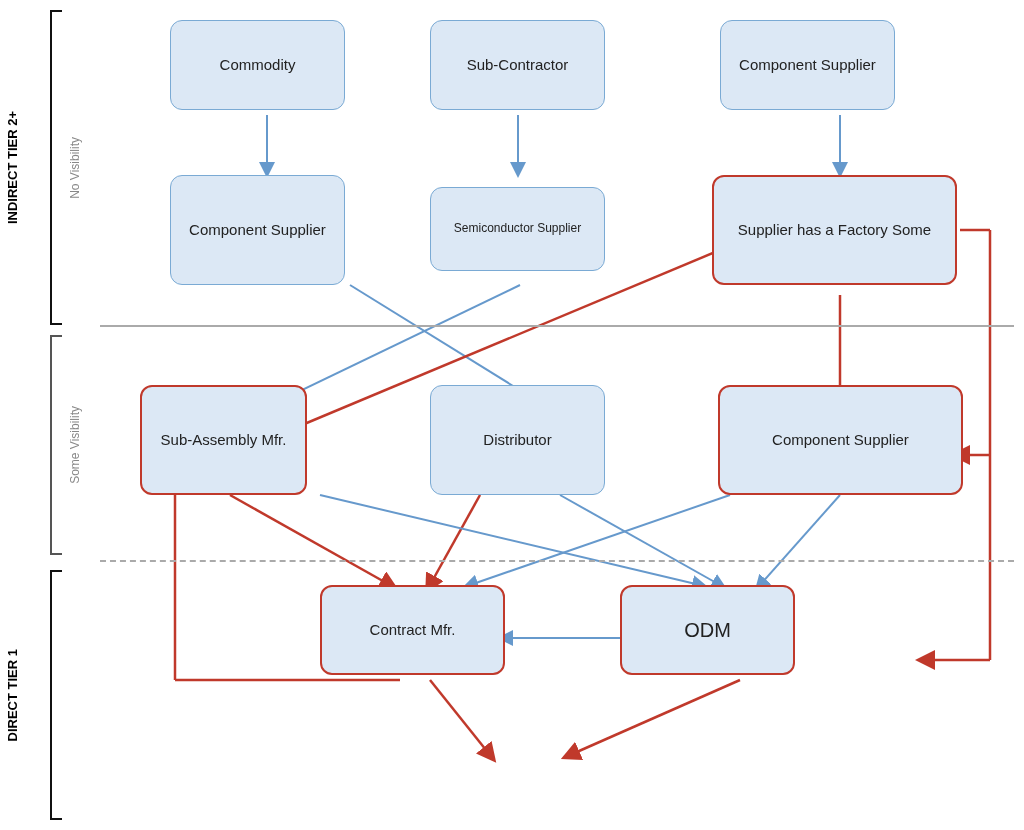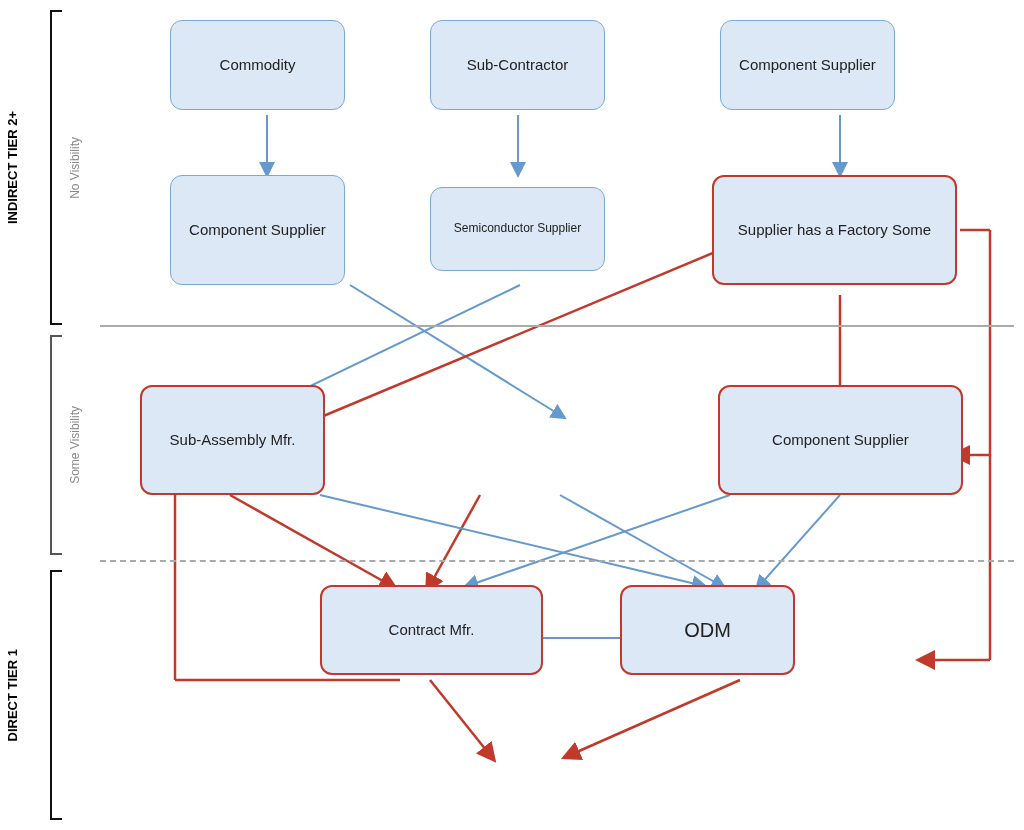--- a/index.html
+++ b/index.html
@@ -175,32 +175,35 @@
   <div class="node" style="left:430px; top:175px; width:175px; height:84px; font-size:12px;margin-top:12px;">
     <span>Semiconductor
 Supplier</span>
   </div>
 
   <div class="node red-border" style="left:712px; top:175px; width:245px; height:110px; font-size:15px;">
     <span>Supplier has a
 Factory Some</span>
   </div>
 
-  <div class="node red-border" style="left:140px; top:385px; width:185px; height:110px; font-size:15px;">
+  <div class="node red-border" style="left:140px; top:385px; width:167px; height:110px; font-size:15px;">
     <span>Sub-Assembly
 Mfr.</span>
   </div>
 
+  <div class="node" style="left:430px; top:385px; width:175px; height:110px; font-size:15px;">
+    <span>Distributor</span>
+  </div>
 
   <div class="node red-border" style="left:718px; top:385px; width:245px; height:110px; font-size:15px;">
     <span>Component
 Supplier</span>
   </div>
 
-  <div class="node red-border" style="left:320px; top:585px; width:223px; height:90px; font-size:15px;">
+  <div class="node red-border" style="left:320px; top:585px; width:185px; height:90px; font-size:15px;">
     <span>Contract Mfr.</span>
   </div>
 
   <div class="node red-border" style="left:620px; top:585px; width:175px; height:90px; font-size:20px;">
     <span>ODM</span>
   </div>
 
 
 </div>
 

